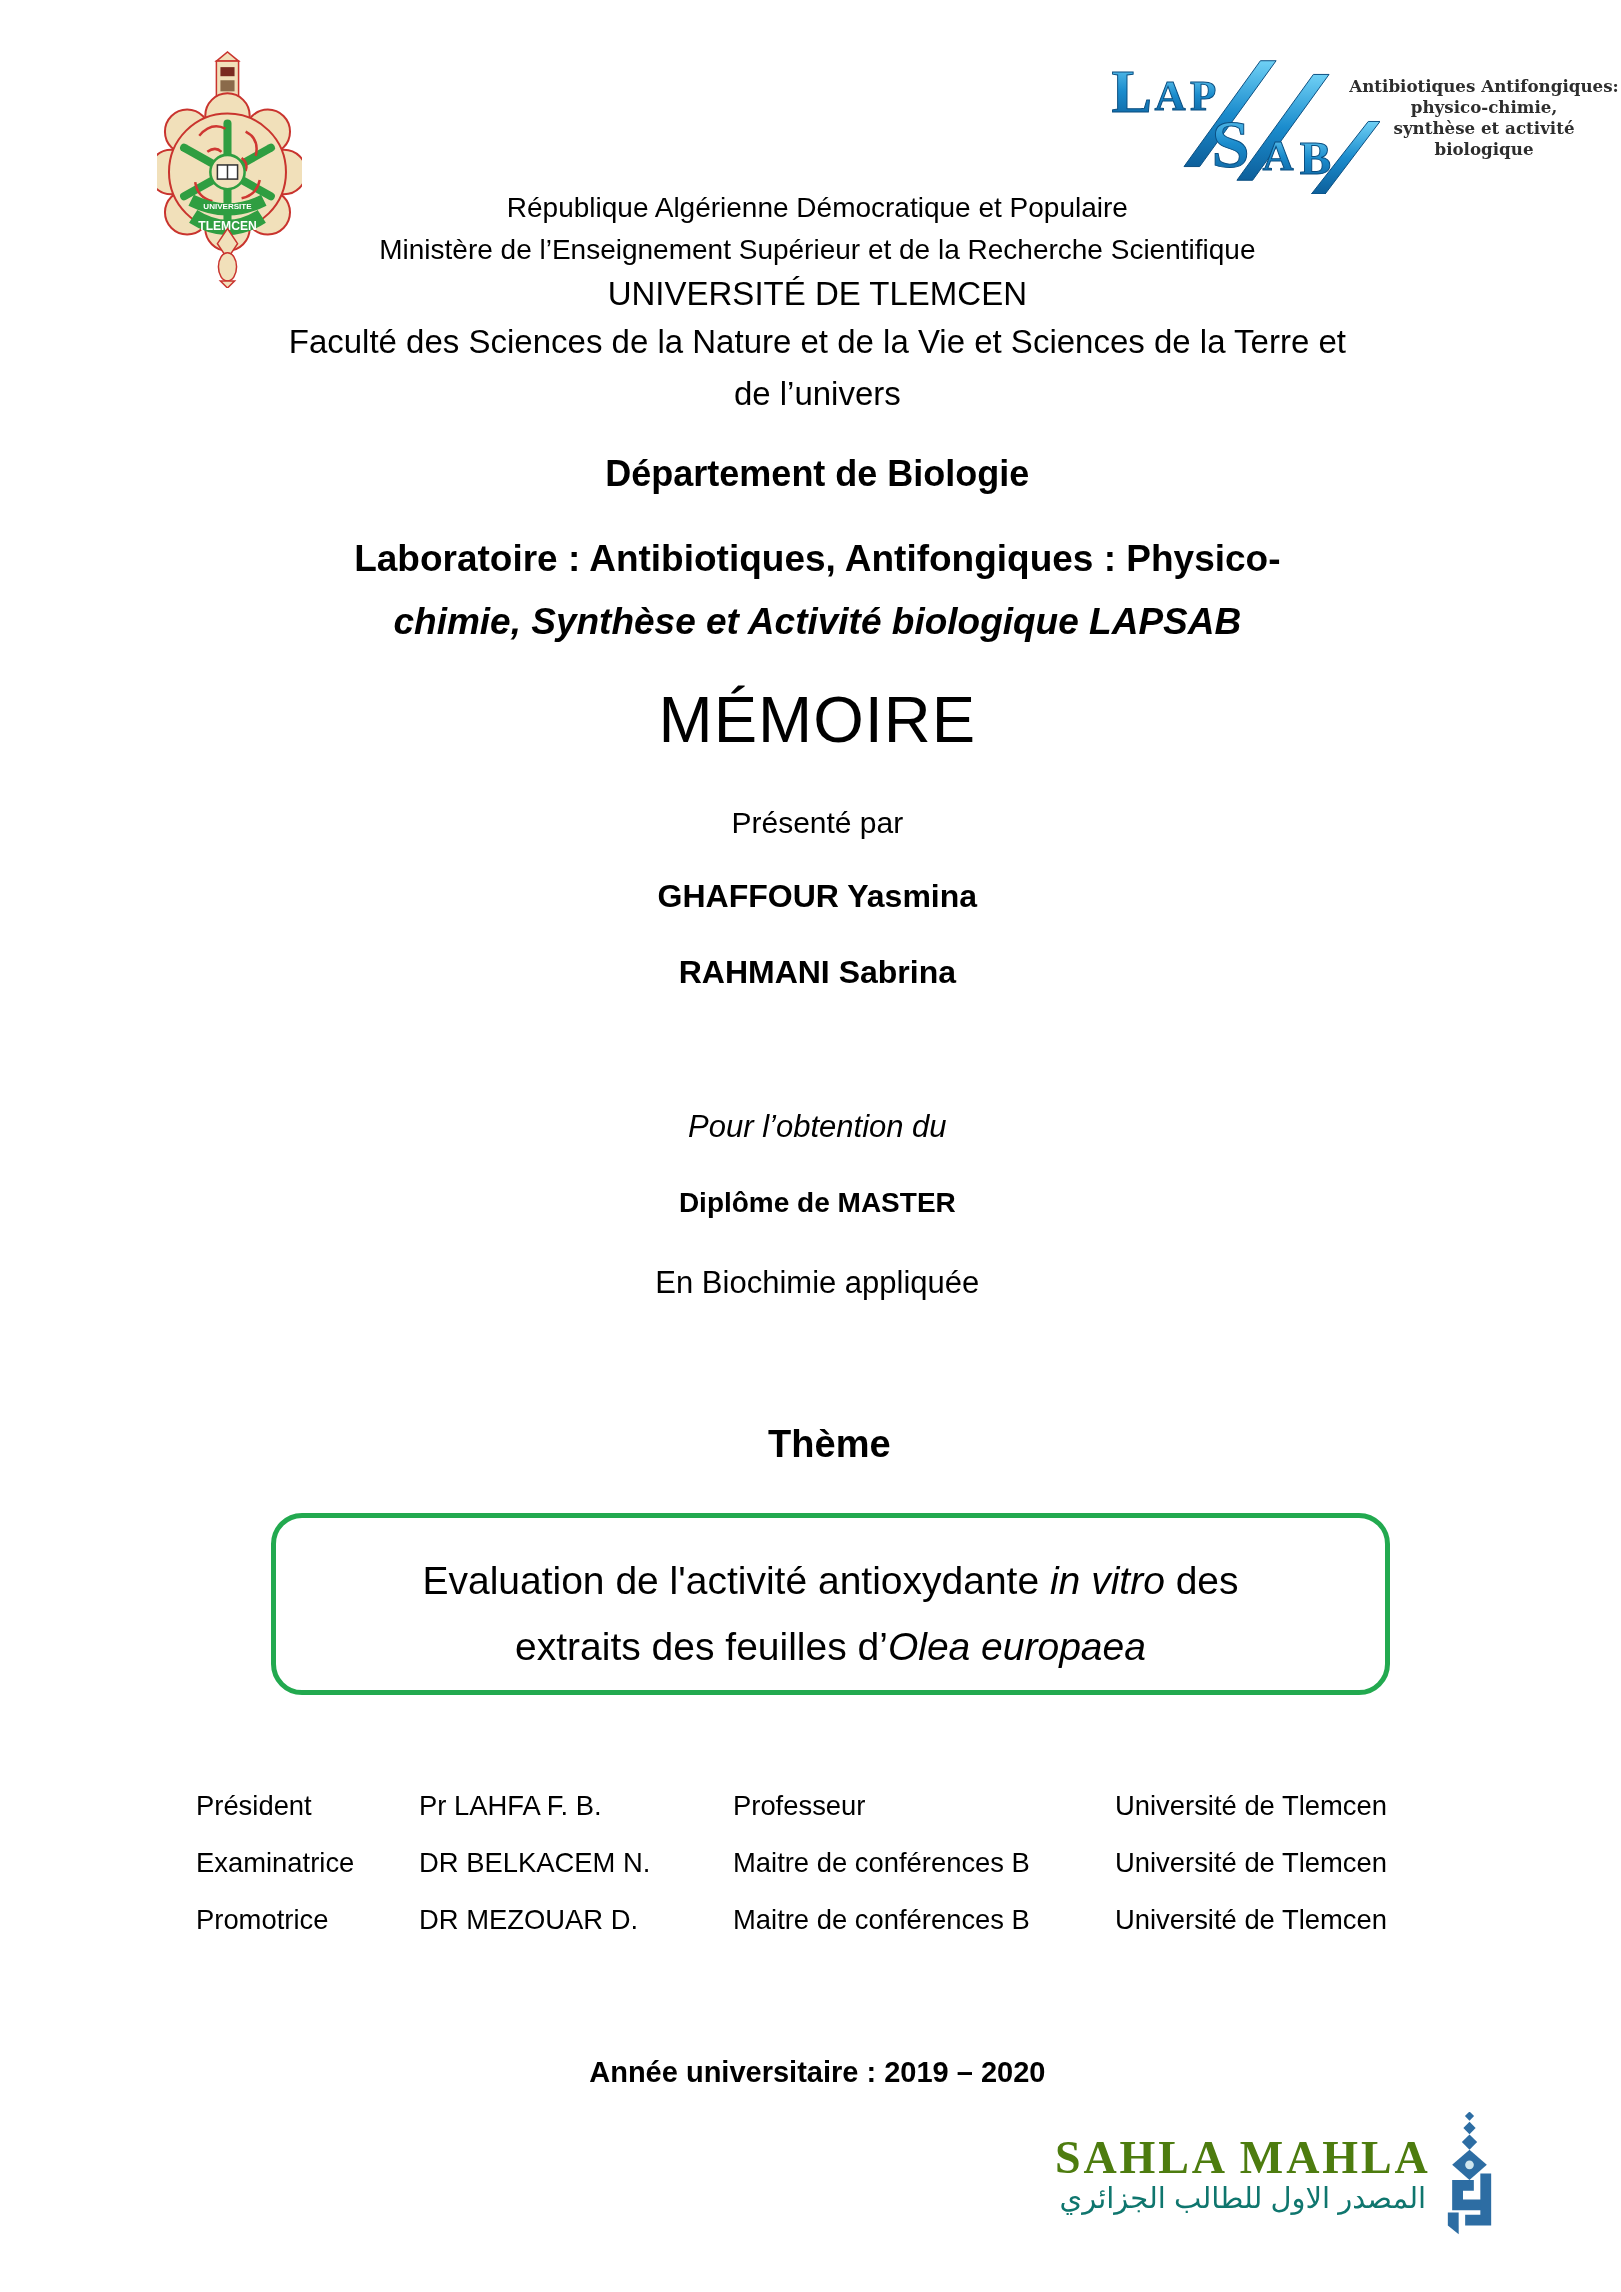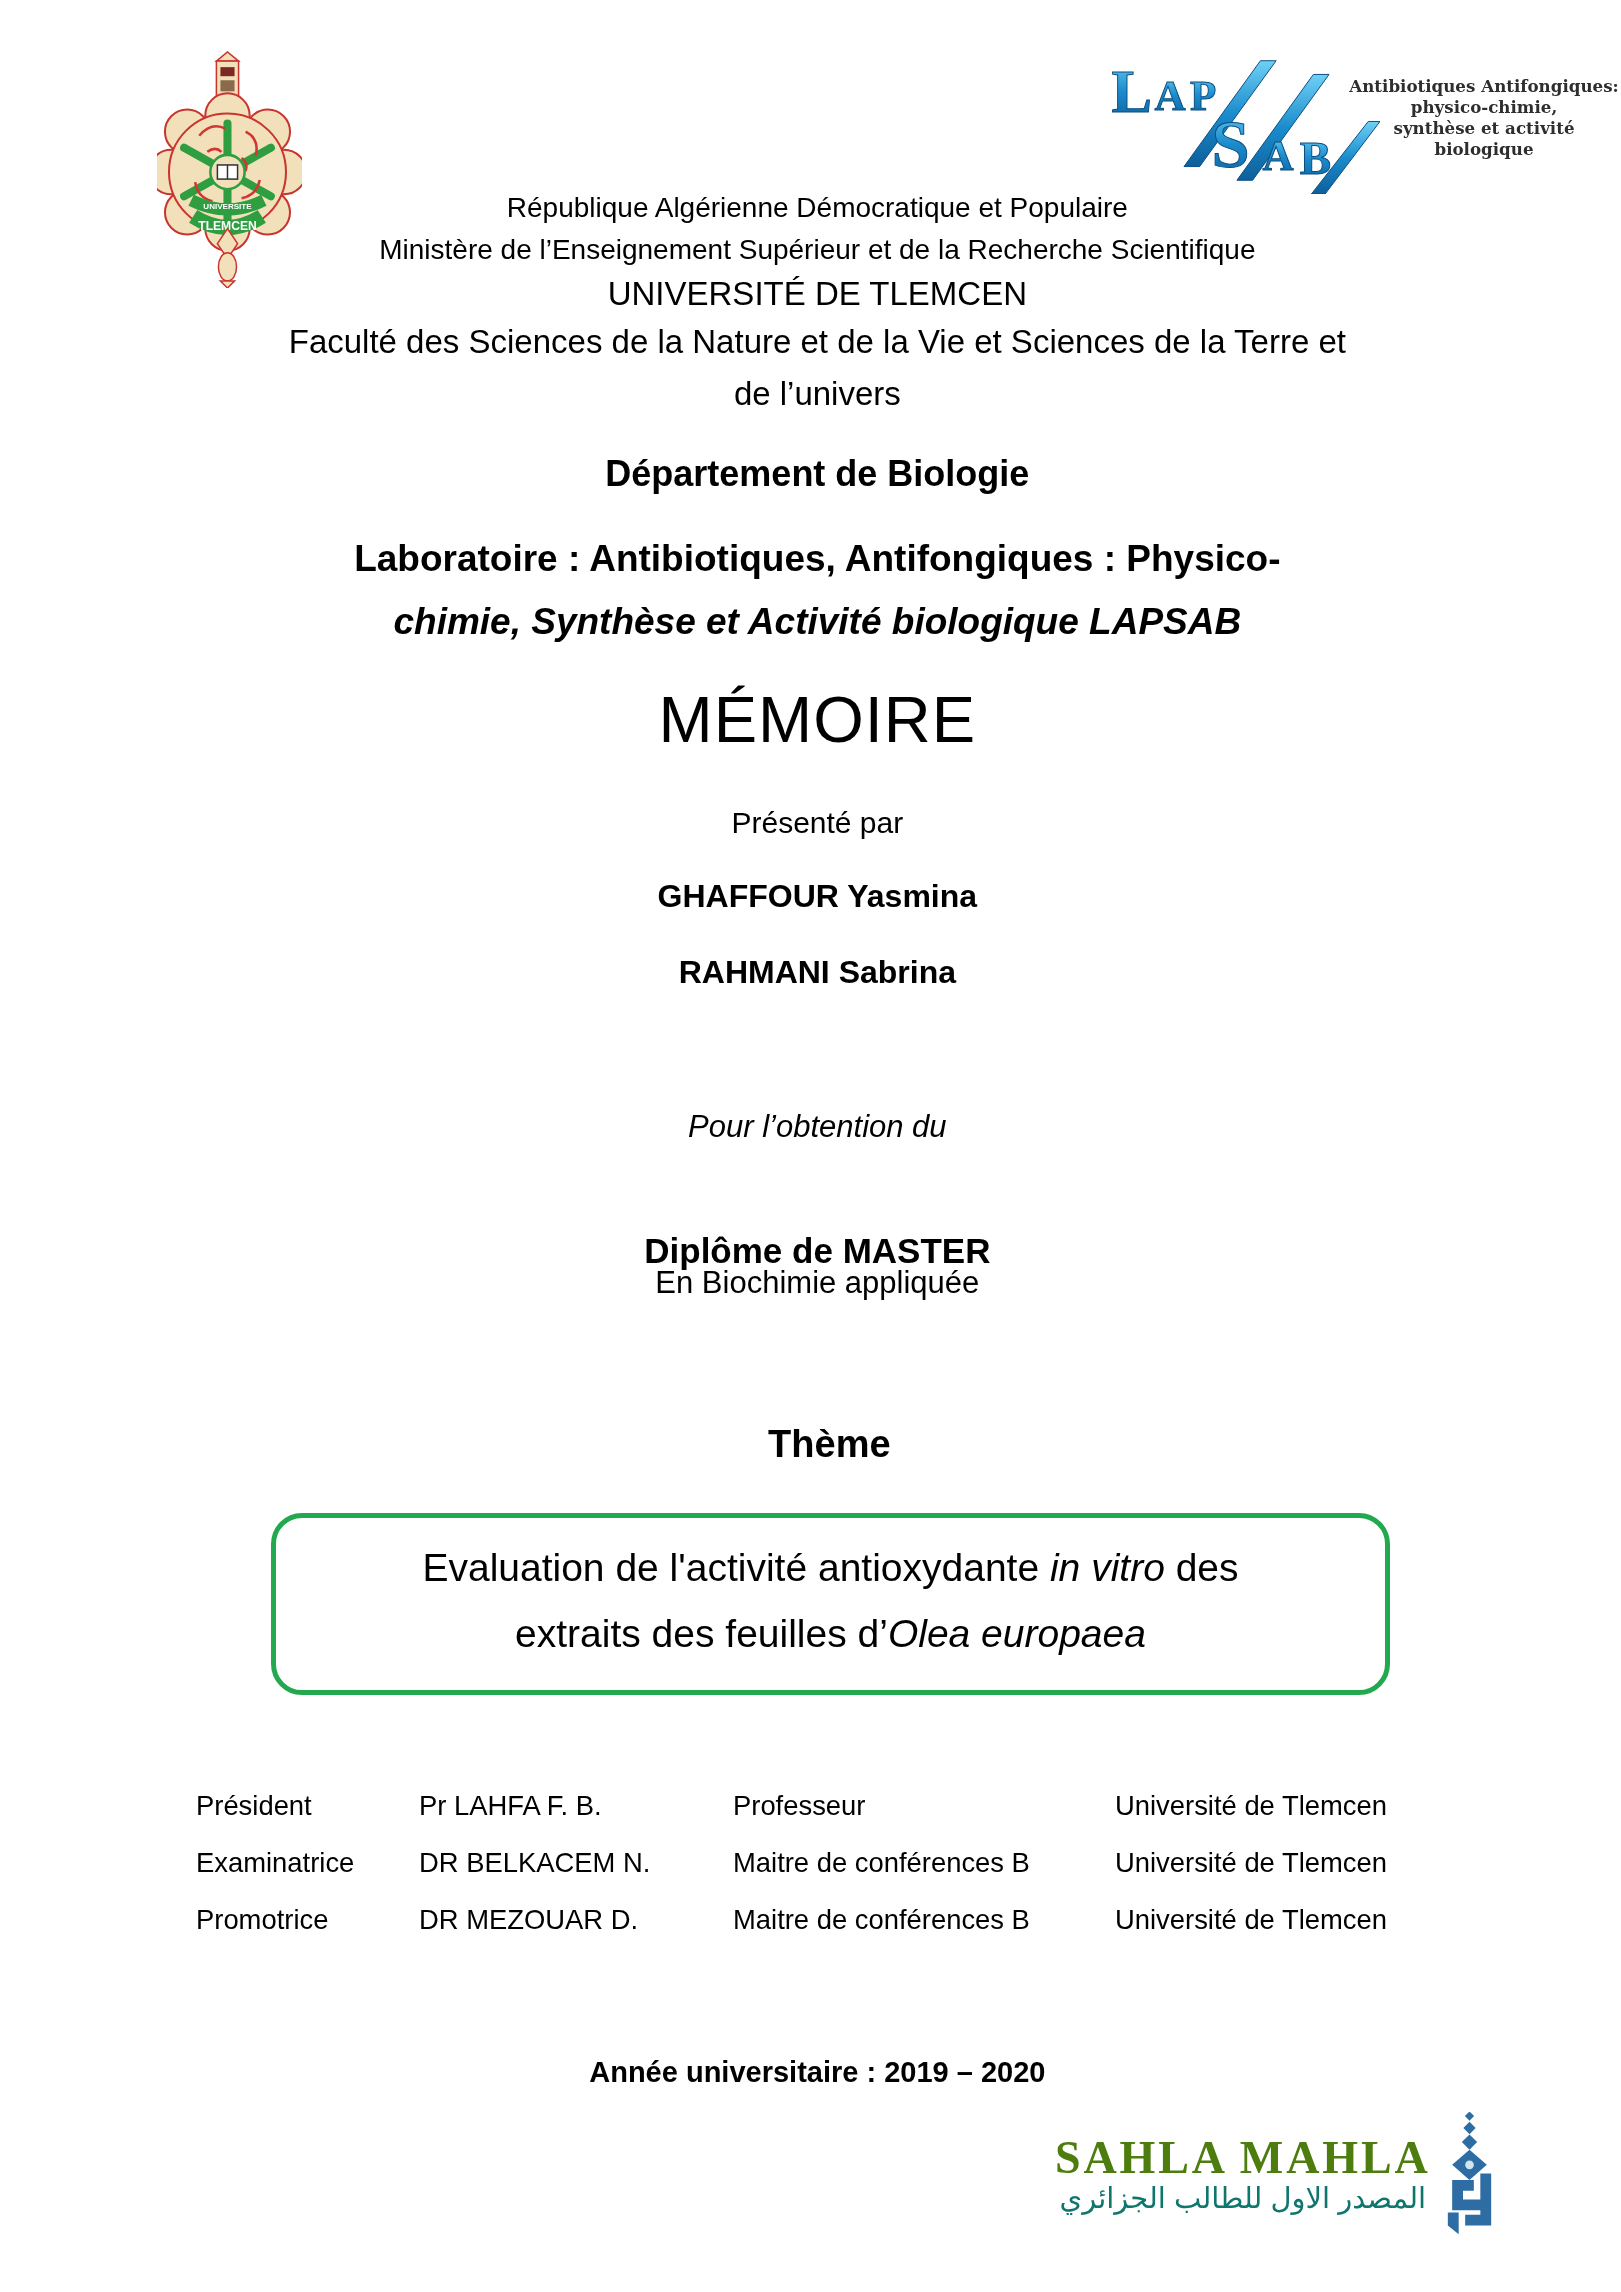--- a/index.html
+++ b/index.html
@@ -22,30 +22,30 @@
   .faculty1   { top:323px;  font-size:33px; }
   .faculty2   { top:375px;  font-size:33px; }
   .department { top:453px;  font-size:36px; font-weight:bold; }
   .lab1       { top:538px;  font-size:37px; font-weight:bold; }
   .lab2       { top:601px;  font-size:37px; font-weight:bold; font-style:italic; }
   .memoire    { top:682px;  font-size:65px; letter-spacing:1px; }
   .presented  { top:806px;  font-size:30px; }
   .author0    { top:878px;  font-size:32px; font-weight:bold; }
   .author1    { top:954px;  font-size:32px; font-weight:bold; }
   .purpose    { top:1109px; font-size:31px; font-style:italic; }
-  .diploma    { top:1187px; font-size:35px; font-weight:bold;margin-top:44px; }
+  .diploma    { top:1187px; font-size:28px; font-weight:bold; }
   .speciality { top:1265px; font-size:31px; }
   .theme-label{ top:1423px; font-size:38px; font-weight:bold;margin-left:12px; }
 
   .theme-box {
     position:absolute; left:271px; top:1513px;
     width:1119px; height:182px; box-sizing:border-box;
     border:5.9px solid #22a94f; border-radius:31px;
     text-align:center; font-size:39px; line-height:66px;
-    padding-top:17px;
+    padding-top:30px;
   }
   .theme-box .it { font-style:italic; }
 
   .jury {
     position:absolute; left:196px; top:1790px; width:1255px;
     display:grid;
     grid-template-columns:223px 314px 382px auto;
     grid-auto-rows:57px;
     font-size:27.4px;
     align-items:start;

